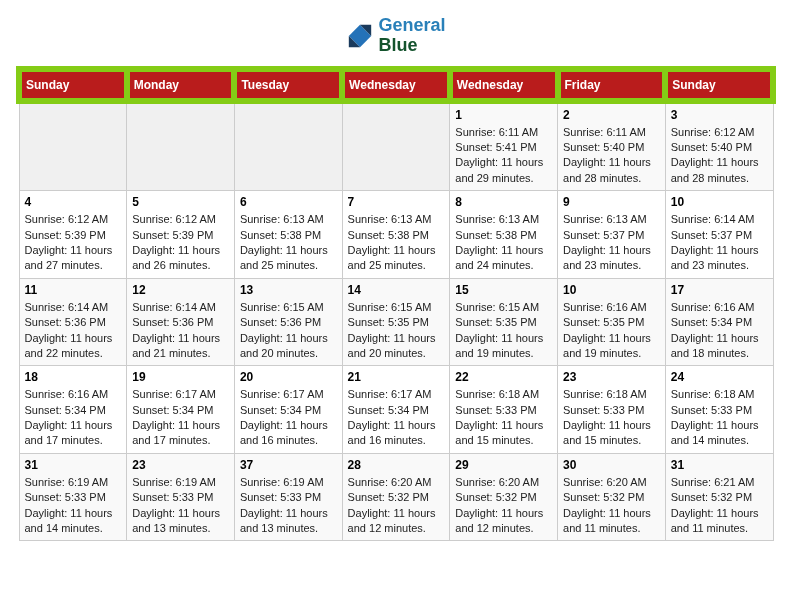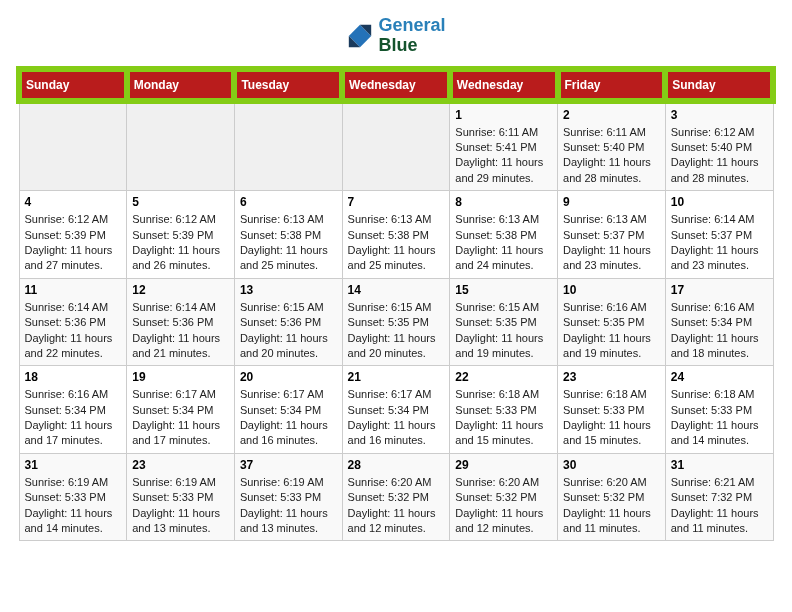--- a/index.html
+++ b/index.html
@@ -337,19 +337,19 @@
         <td>
           <span class="day-num">30</span>
           <div class="day-info" style="white-space: pre-line;">Sunrise: 6:20 AM
 Sunset: 5:32 PM
 Daylight: 11 hours
 and 11 minutes.</div>
         </td>
         <td>
           <span class="day-num">31</span>
           <div class="day-info" style="white-space: pre-line;">Sunrise: 6:21 AM
-Sunset: 7:32 PM
+Sunset: 5:32 PM
 Daylight: 11 hours
 and 11 minutes.</div>
         </td>
       </tr>
     </tbody>
 </table>
 
 </body></html>

